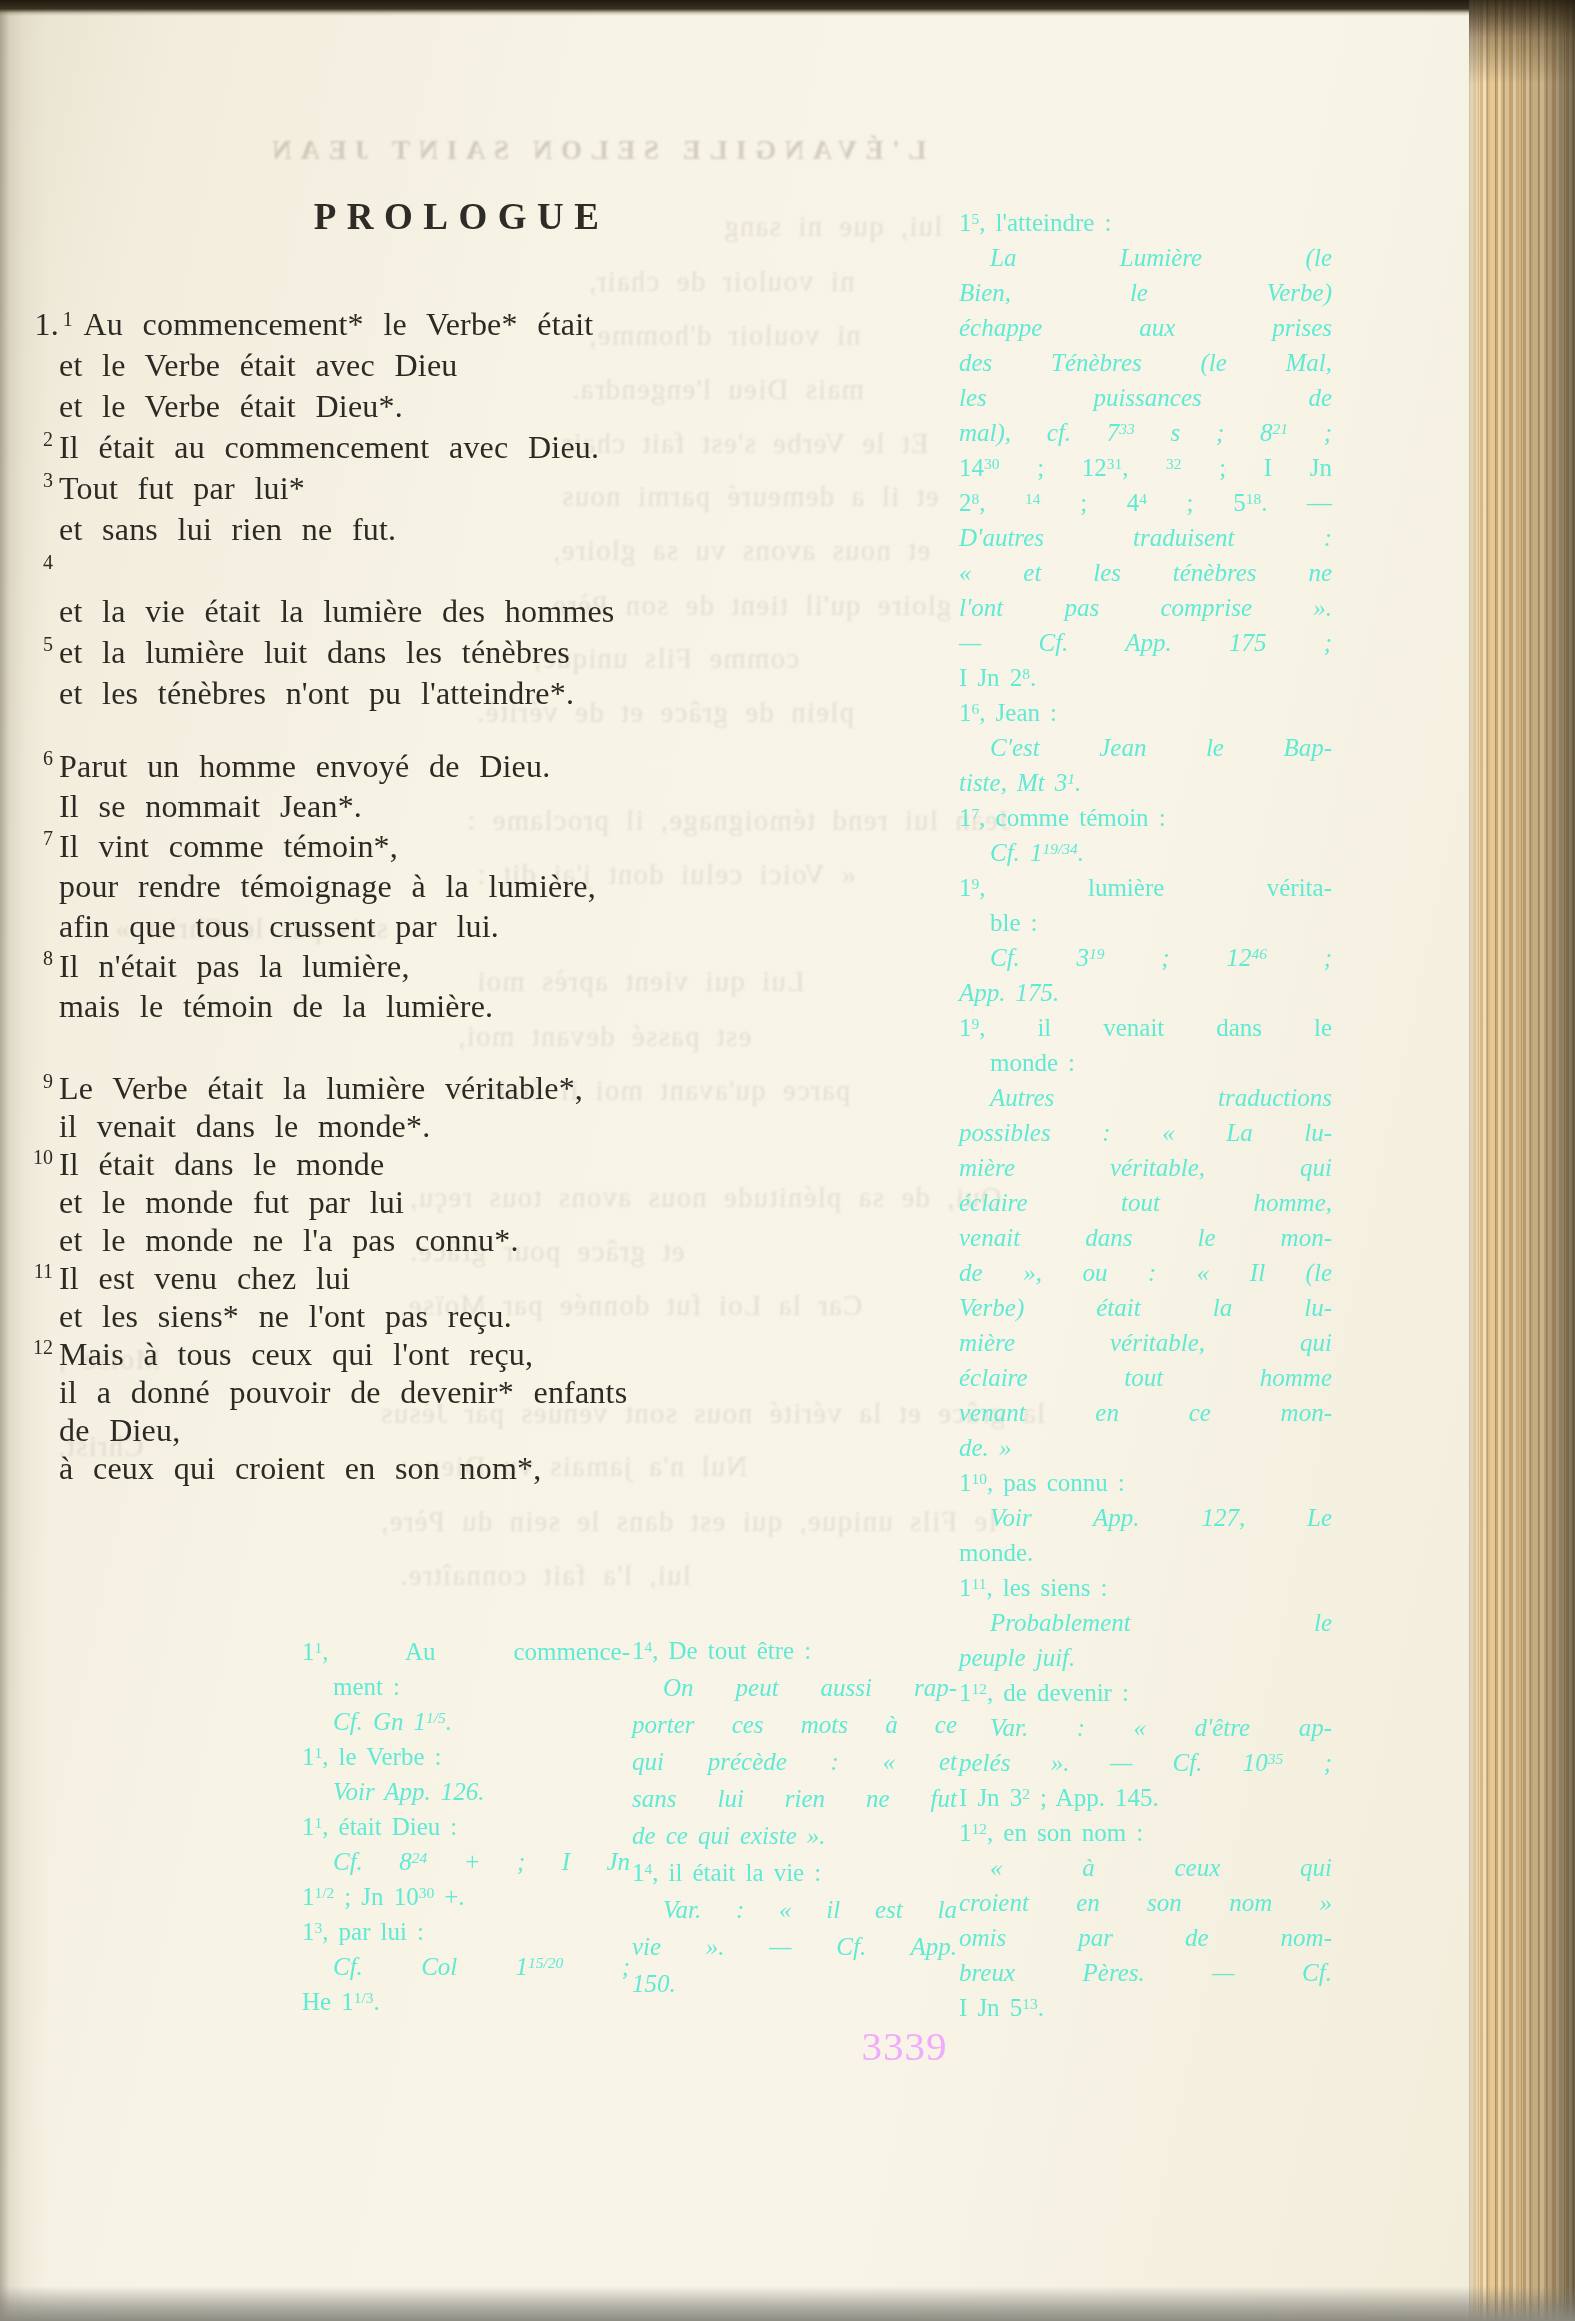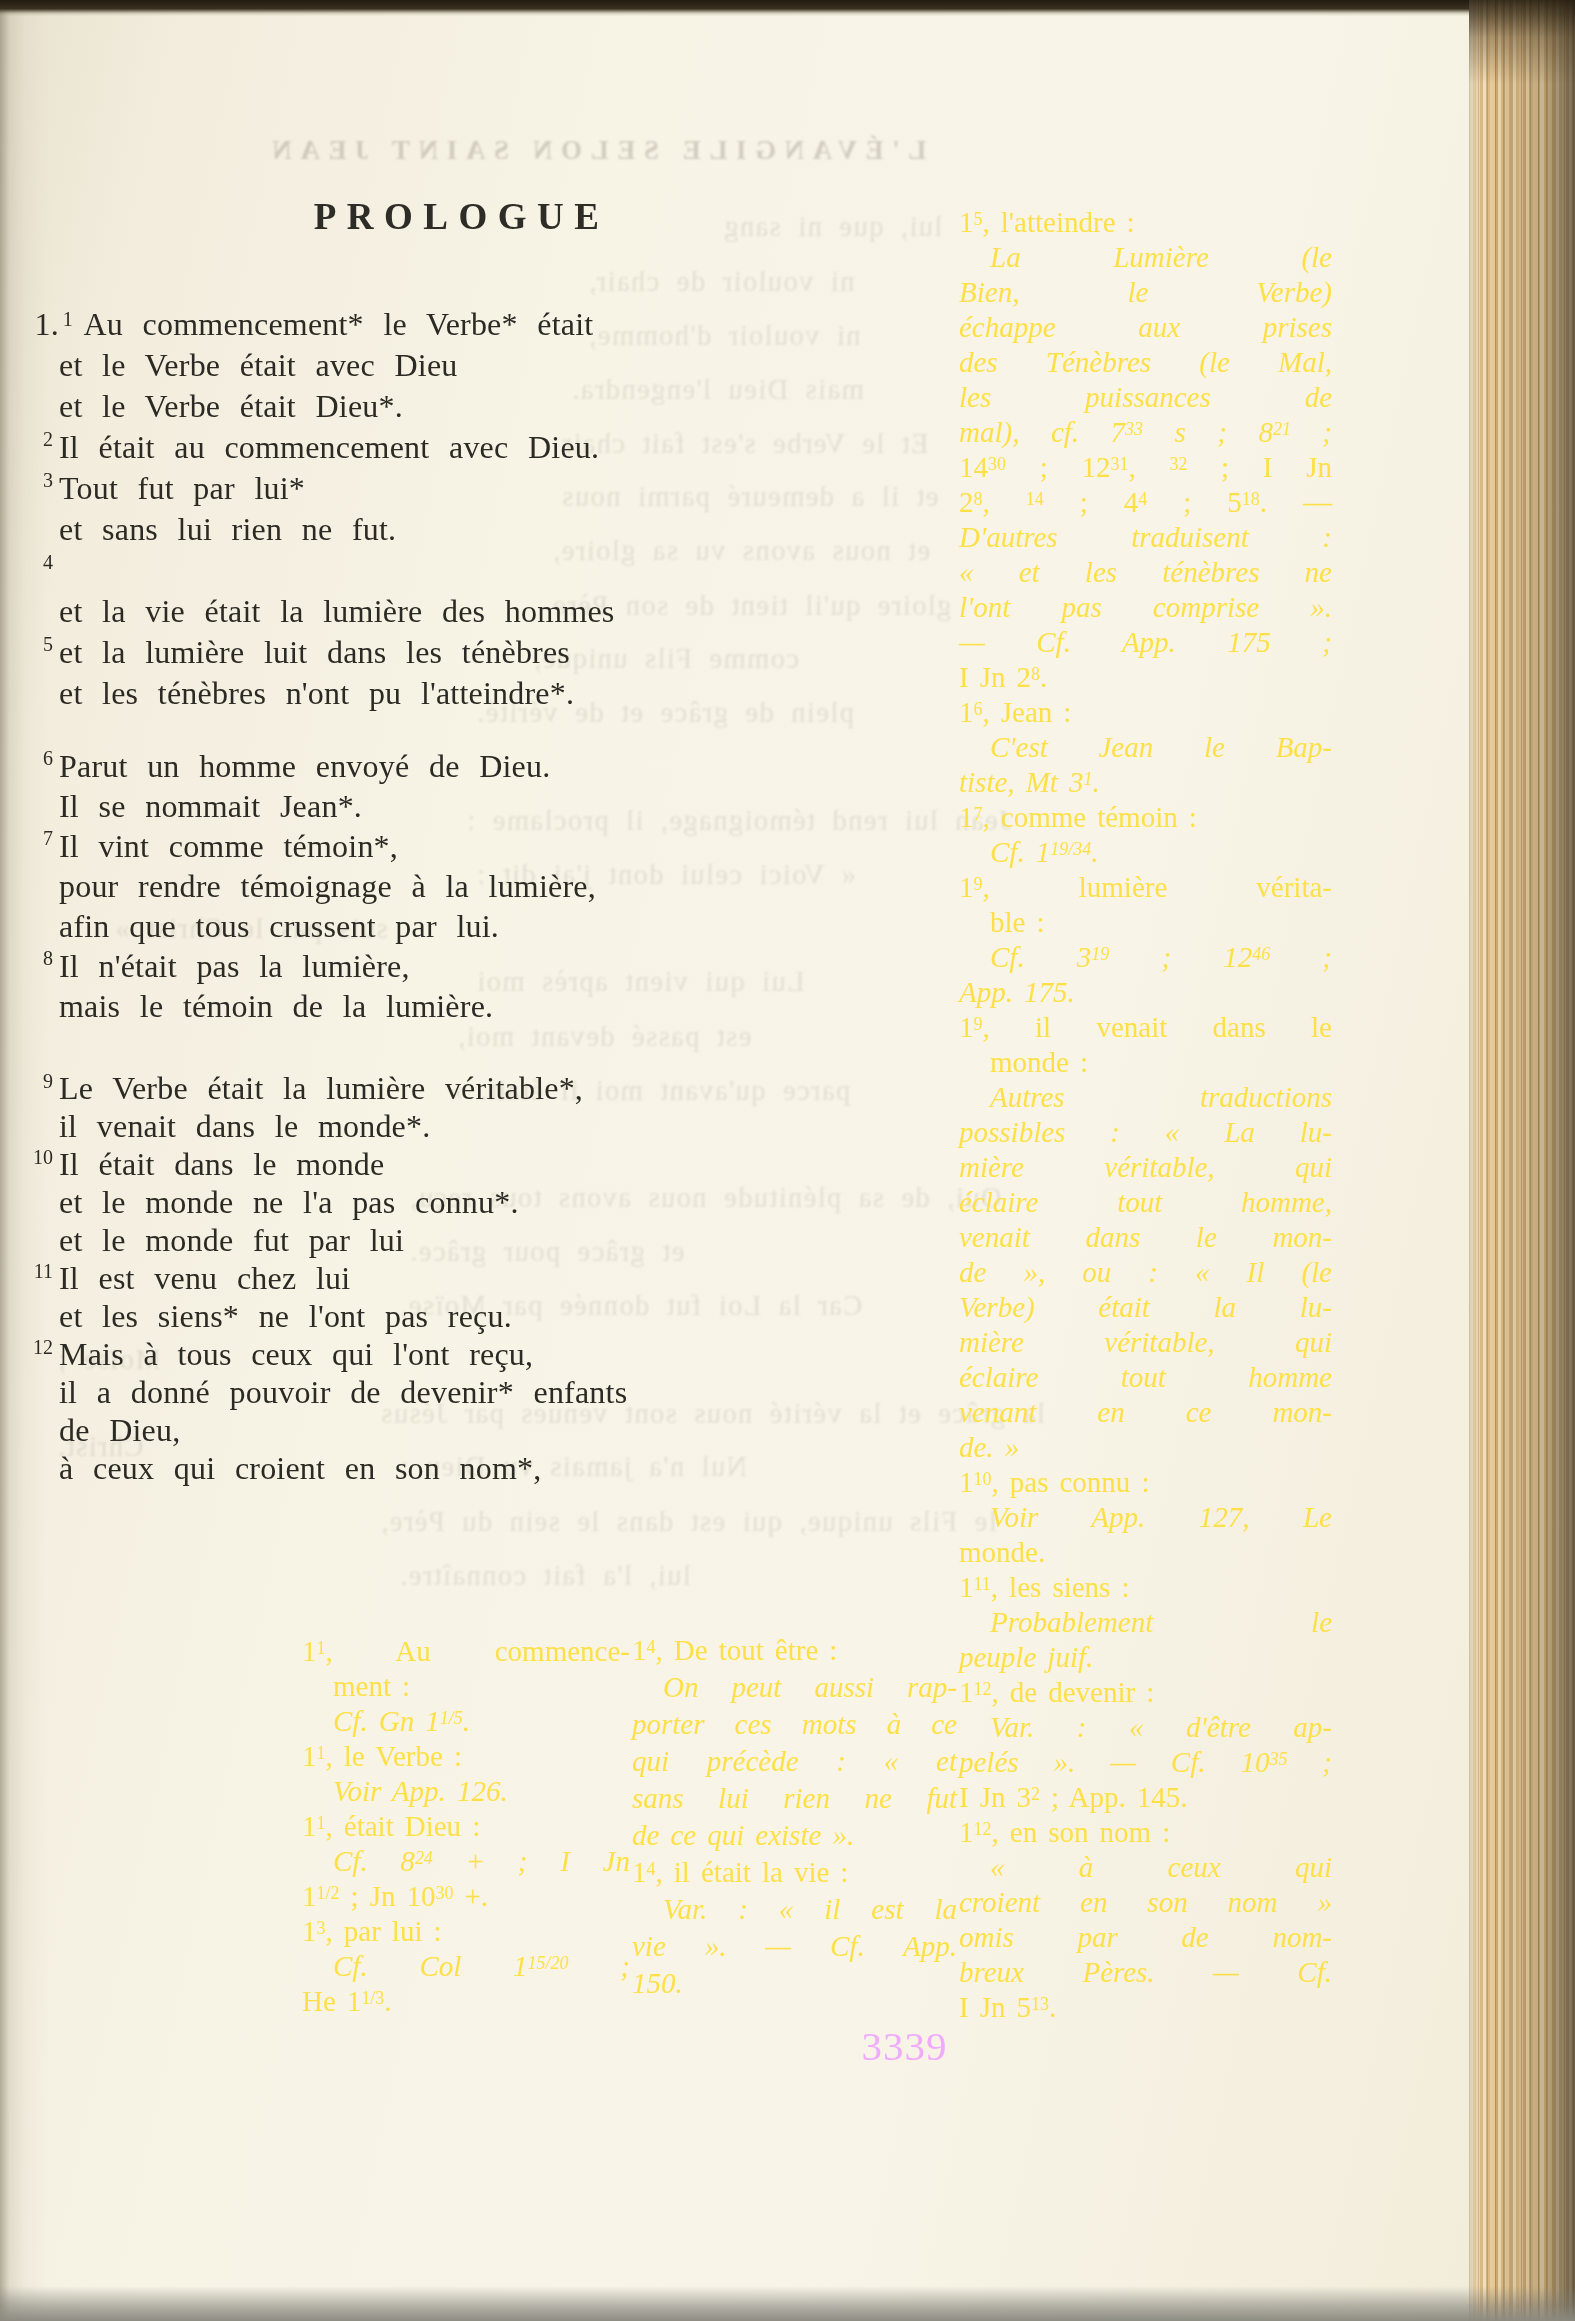--- a/index.html
+++ b/index.html
@@ -39,21 +39,21 @@
   .s1{top:304px;}  .s1 .vline{line-height:41px;height:41px;}
   .s2{top:746px;}  .s2 .vline{line-height:40px;height:40px;}
   .s3{top:1069px;} .s3 .vline{line-height:38px;height:38px;}
   .vline{position:relative;white-space:nowrap;}
   .ch{position:absolute;right:100%;margin-right:0px;top:0;}
   .vnum{font-size:20px;line-height:normal;}
   .vnum.hang{position:absolute;right:100%;margin-right:5.7px;top:1px;}
   .vnum.inflow{vertical-align:8.6px;margin-right:10.5px;margin-left:3.8px;}
 
   
-  .col{position:absolute;color:#fde047;font-size:29px;}
+  .col{position:absolute;color:#5eead4;font-size:25px;}
   .col .nline{line-height:var(--lh);height:var(--lh);white-space:nowrap;word-spacing:3.8px;}
   .col .nline.j{white-space:normal;text-align:justify;text-align-last:justify;}
   .col .nline.it{font-style:italic;}
   .col .nline.ind{padding-left:31px;}
   .margin-col{top:205px;left:959px;width:373px;--lh:35px;}
   .fn-left{top:1634px;left:302px;width:328px;--lh:35px;}
   .fn-mid{top:1632px;left:632px;width:325px;--lh:37px;}
   sup{font-size:.62em;line-height:0;vertical-align:6.7px;letter-spacing:0;}
 
   .page-number{position:absolute;top:2022px;left:762px;width:285px;text-align:center;
@@ -117,22 +117,22 @@
       <div class="vline"><span class="vnum hang">7</span><span class="vtext">Il vint comme témoin*,</span></div>
       <div class="vline"><span class="vtext">pour rendre témoignage à la lumière,</span></div>
       <div class="vline"><span class="vtext">afin que tous crussent par lui.</span></div>
       <div class="vline"><span class="vnum hang">8</span><span class="vtext">Il n'était pas la lumière,</span></div>
       <div class="vline"><span class="vtext">mais le témoin de la lumière.</span></div>
     </div>
   <div class="stanza s3">
       <div class="vline"><span class="vnum hang">9</span><span class="vtext">Le Verbe était la lumière véritable*,</span></div>
       <div class="vline"><span class="vtext">il venait dans le monde*.</span></div>
       <div class="vline"><span class="vnum hang">10</span><span class="vtext">Il était dans le monde</span></div>
+      <div class="vline"><span class="vtext">et le monde fut par lui</span></div>
       <div class="vline"><span class="vtext">et le monde ne l'a pas connu*.</span></div>
-      <div class="vline"><span class="vtext">et le monde fut par lui</span></div>
       <div class="vline"><span class="vnum hang">11</span><span class="vtext">Il est venu chez lui</span></div>
       <div class="vline"><span class="vtext">et les siens* ne l'ont pas reçu.</span></div>
       <div class="vline"><span class="vnum hang">12</span><span class="vtext">Mais à tous ceux qui l'ont reçu,</span></div>
       <div class="vline"><span class="vtext">il a donné pouvoir de devenir* enfants</span></div>
       <div class="vline"><span class="vtext">de Dieu,</span></div>
       <div class="vline"><span class="vtext">à ceux qui croient en son nom*,</span></div>
     </div>
 
   <div class="col margin-col">
       <div class="nline">1<sup>5</sup>, l'atteindre :</div>

